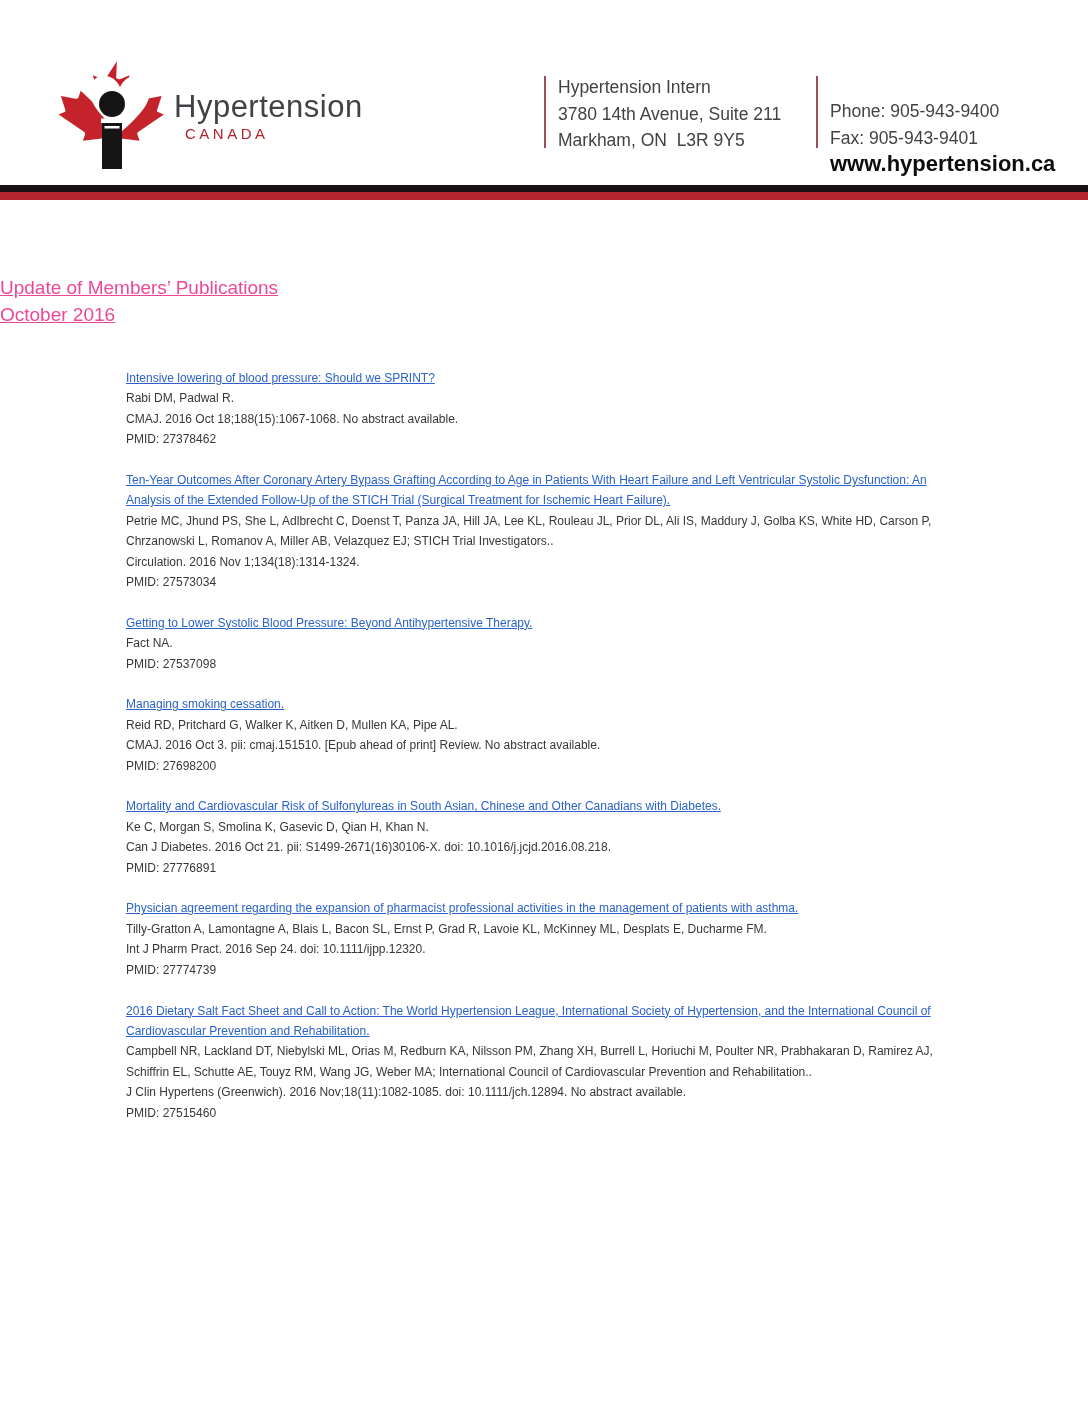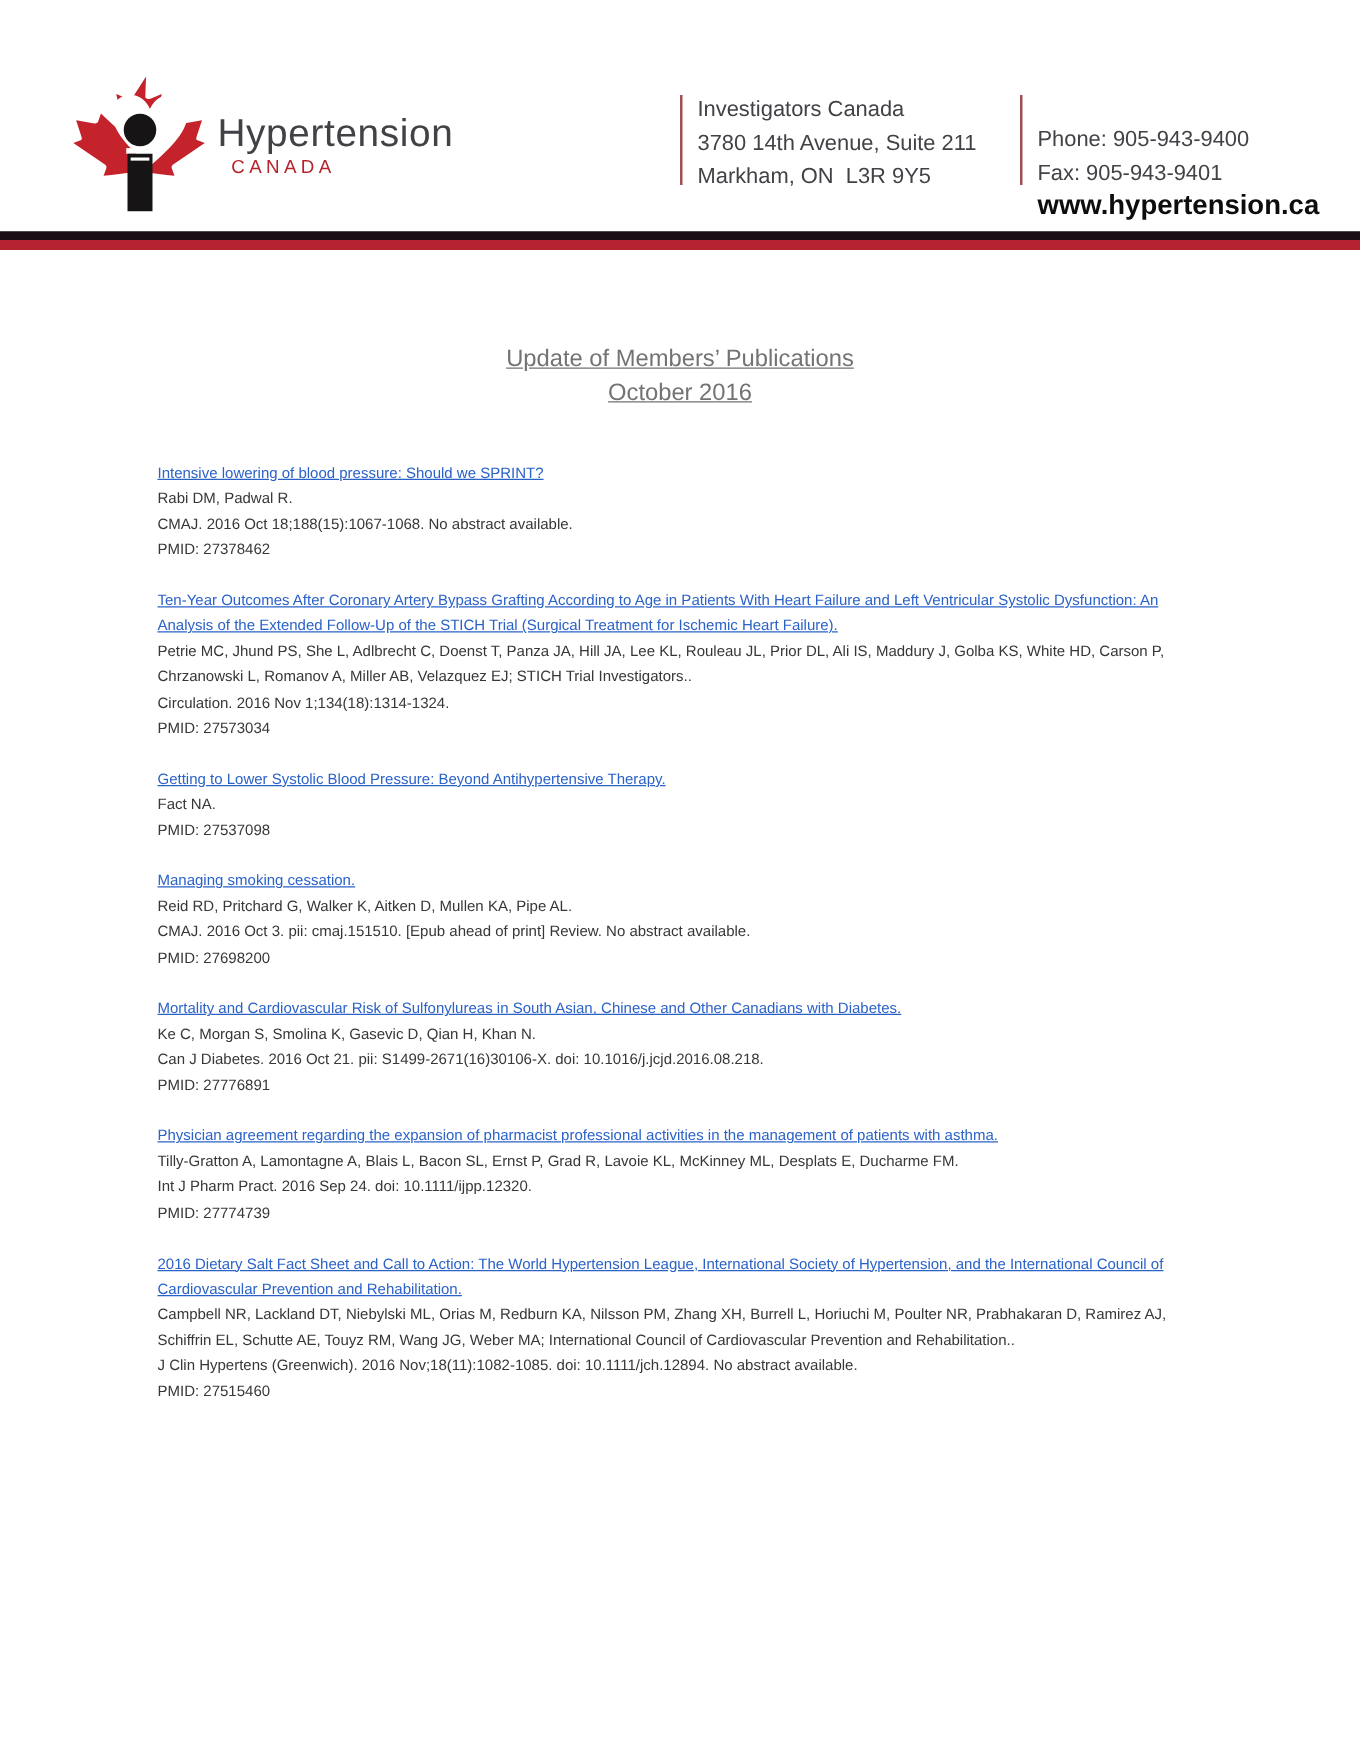--- a/index.html
+++ b/index.html
@@ -34,21 +34,21 @@
   .address-block{left:558px;}
   .contact-block{left:830px;margin-top:24px;}
   .website{font-weight:bold;color:#0d0d0d;font-size:22px;}
   
   .rule{position:absolute;left:0;top:185px;width:1088px;}
   .rule-black{height:7px;background:var(--bar-black);}
   .rule-red{height:8px;background:var(--bar-red);}
   
   .doc-title{
     position:absolute;left:0;top:274px;width:1088px;
-    text-align:center;font-size:19px;line-height:27px;color:#737373;
+    font-size:19px;line-height:27px;color:#ec4899;
   }
   .doc-title span{text-decoration:underline;}
   
   .content{
     position:absolute;left:126px;top:368px;width:842px;
     font-size:12px;line-height:20.4px;color:var(--body-text);
   }
   .pub{margin-bottom:20.4px;}
   .pub-title{
     color:var(--link-blue);
@@ -93,21 +93,21 @@
       <rect x="46.5" y="73" width="15" height="2.5" fill="#ffffff"></rect>
     </svg>
     <div class="logo-text">
       <div class="brand-name">Hypertension</div>
       <div class="brand-country">CANADA</div>
     </div>
   </div>
 
   <div class="hdr-divider d1"></div>
   <div class="hdr-block address-block">
-    <div>Investigators Canada</div>
+    <div>Hypertension Intern</div>
     <div>3780 14th Avenue, Suite 211</div>
     <div>Markham, ON  L3R 9Y5</div>
   </div>
   <div class="hdr-divider d2"></div>
   <div class="hdr-block contact-block">
     <div>Phone: 905-943-9400</div>
     <div>Fax: 905-943-9401</div>
     <div class="website">www.hypertension.ca</div>
   </div>
 

